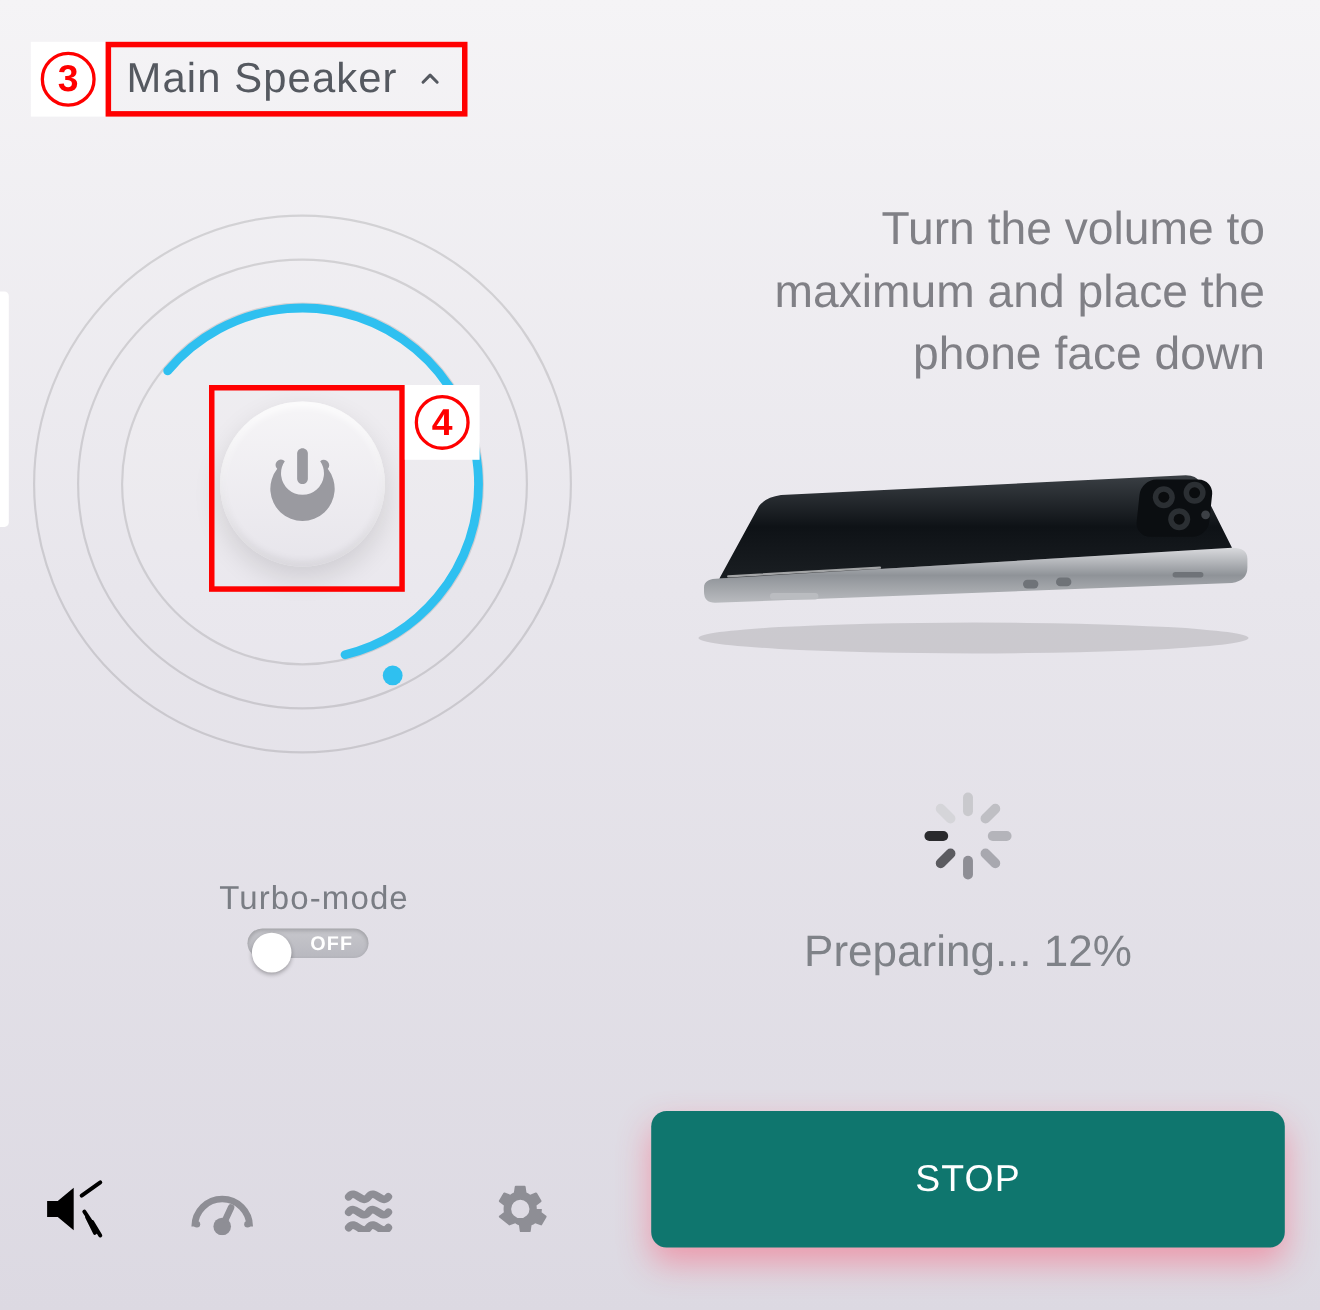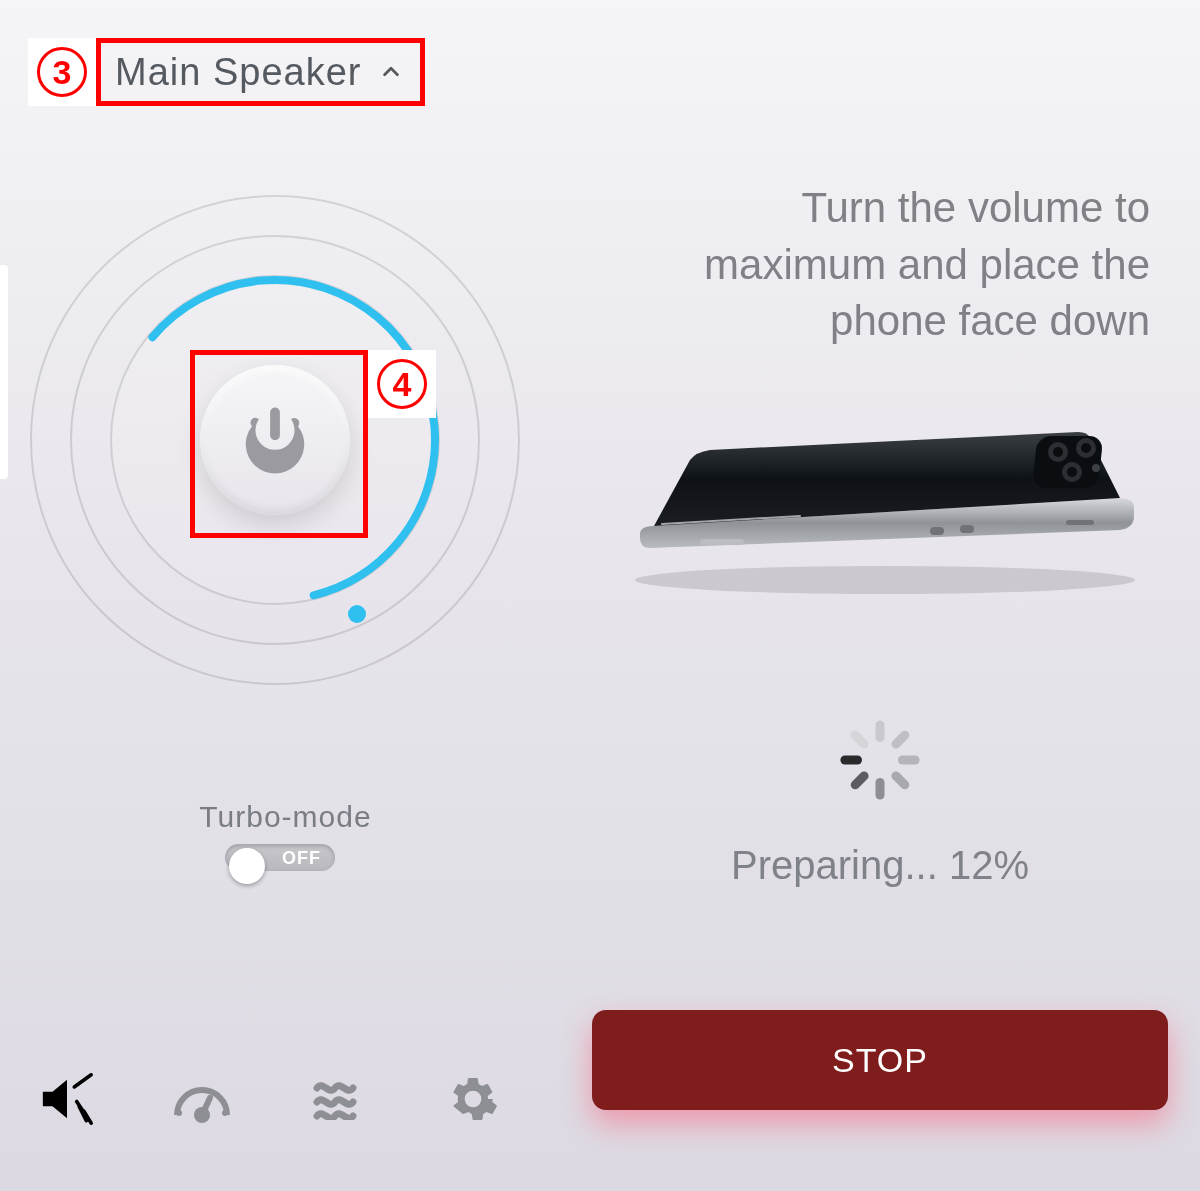--- a/index.html
+++ b/index.html
@@ -46,21 +46,21 @@
     
     .bottom-nav { position:absolute; left:35px; bottom:60px; width:470px; display:flex; justify-content:space-between; align-items:center; }
     .nav-item { width:64px; height:64px; display:flex; align-items:center; justify-content:center; cursor:pointer; }
 
     
     .right-pane { position:absolute; left:560px; top:0; width:640px; height:100%; }
     .instruction { position:absolute; top:180px; left:50px; right:50px; text-align:right; color:#808086; font-size:42px; line-height:1.35; font-weight:400;}
     .phone-img { position:absolute; top:430px; left:60px; width:520px; height:165px; }
     .spinner-wrap { position:absolute; top:715px; left:0; width:100%; display:flex; justify-content:center; }
     .status-text { position:absolute; top:843px; left:0; width:100%; text-align:center; color:#7f8288; font-size:40px; font-weight:400;}
-    .stop-btn { position:absolute; left:32px; right:32px; top:1010px; height:100px; background:#7f1d1d; color:#fff; font-size:34px; letter-spacing:1px; border:none; border-radius:14px; box-shadow:0 14px 30px rgba(255,74,104,0.45); cursor:pointer;}
+    .stop-btn { position:absolute; left:32px; right:32px; top:1010px; height:124px; background:#0f766e; color:#fff; font-size:34px; letter-spacing:1px; border:none; border-radius:14px; box-shadow:0 14px 30px rgba(255,74,104,0.45); cursor:pointer;}
   </style>
 </head>
 <body>
 
 <div class="left-pane">
   <div class="left-notch"></div>
 
   <div class="header-row">
     <div class="badge3">
       <div class="circ-num">3</div>

